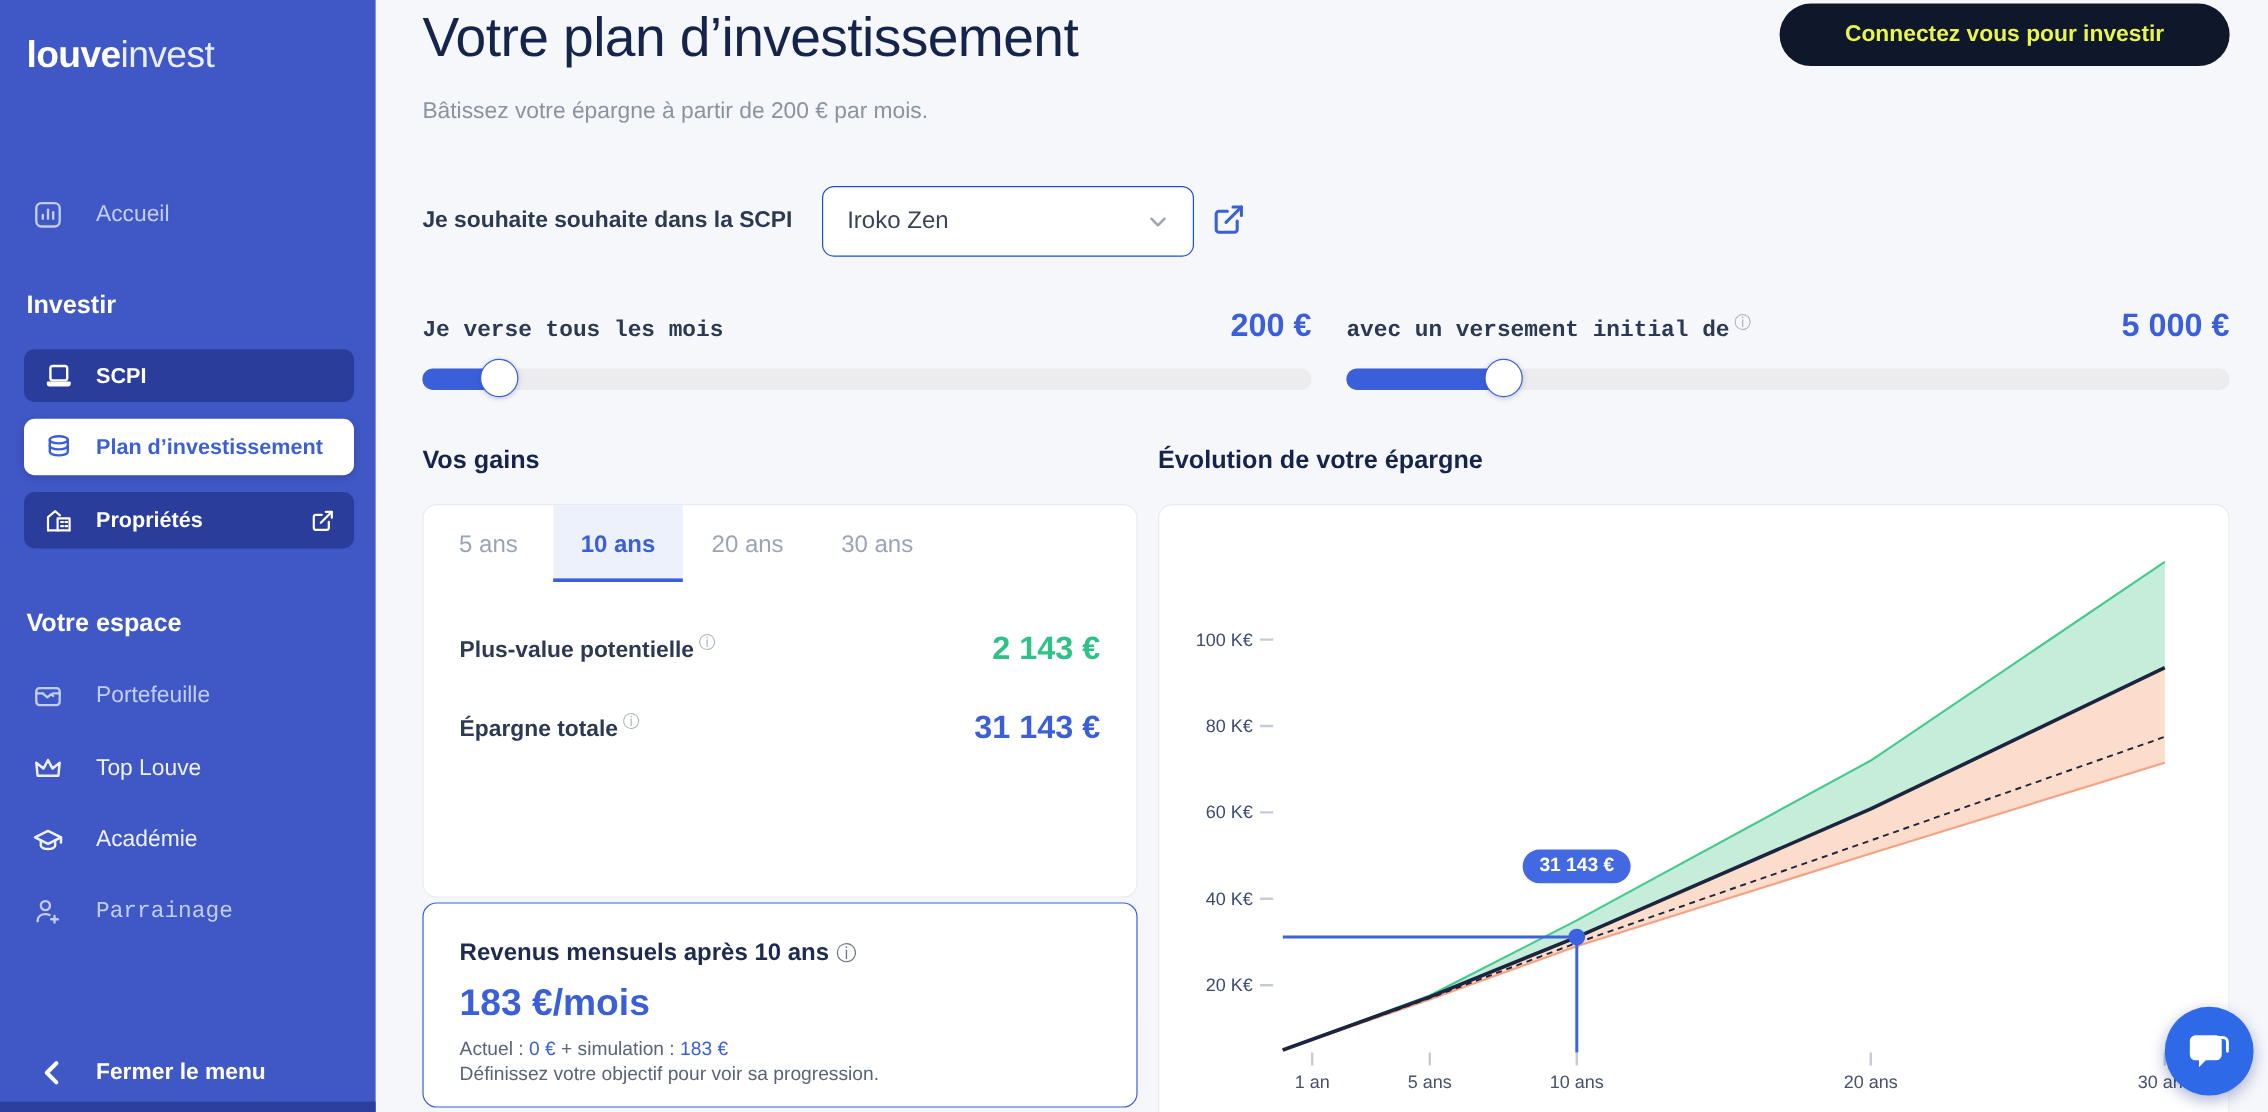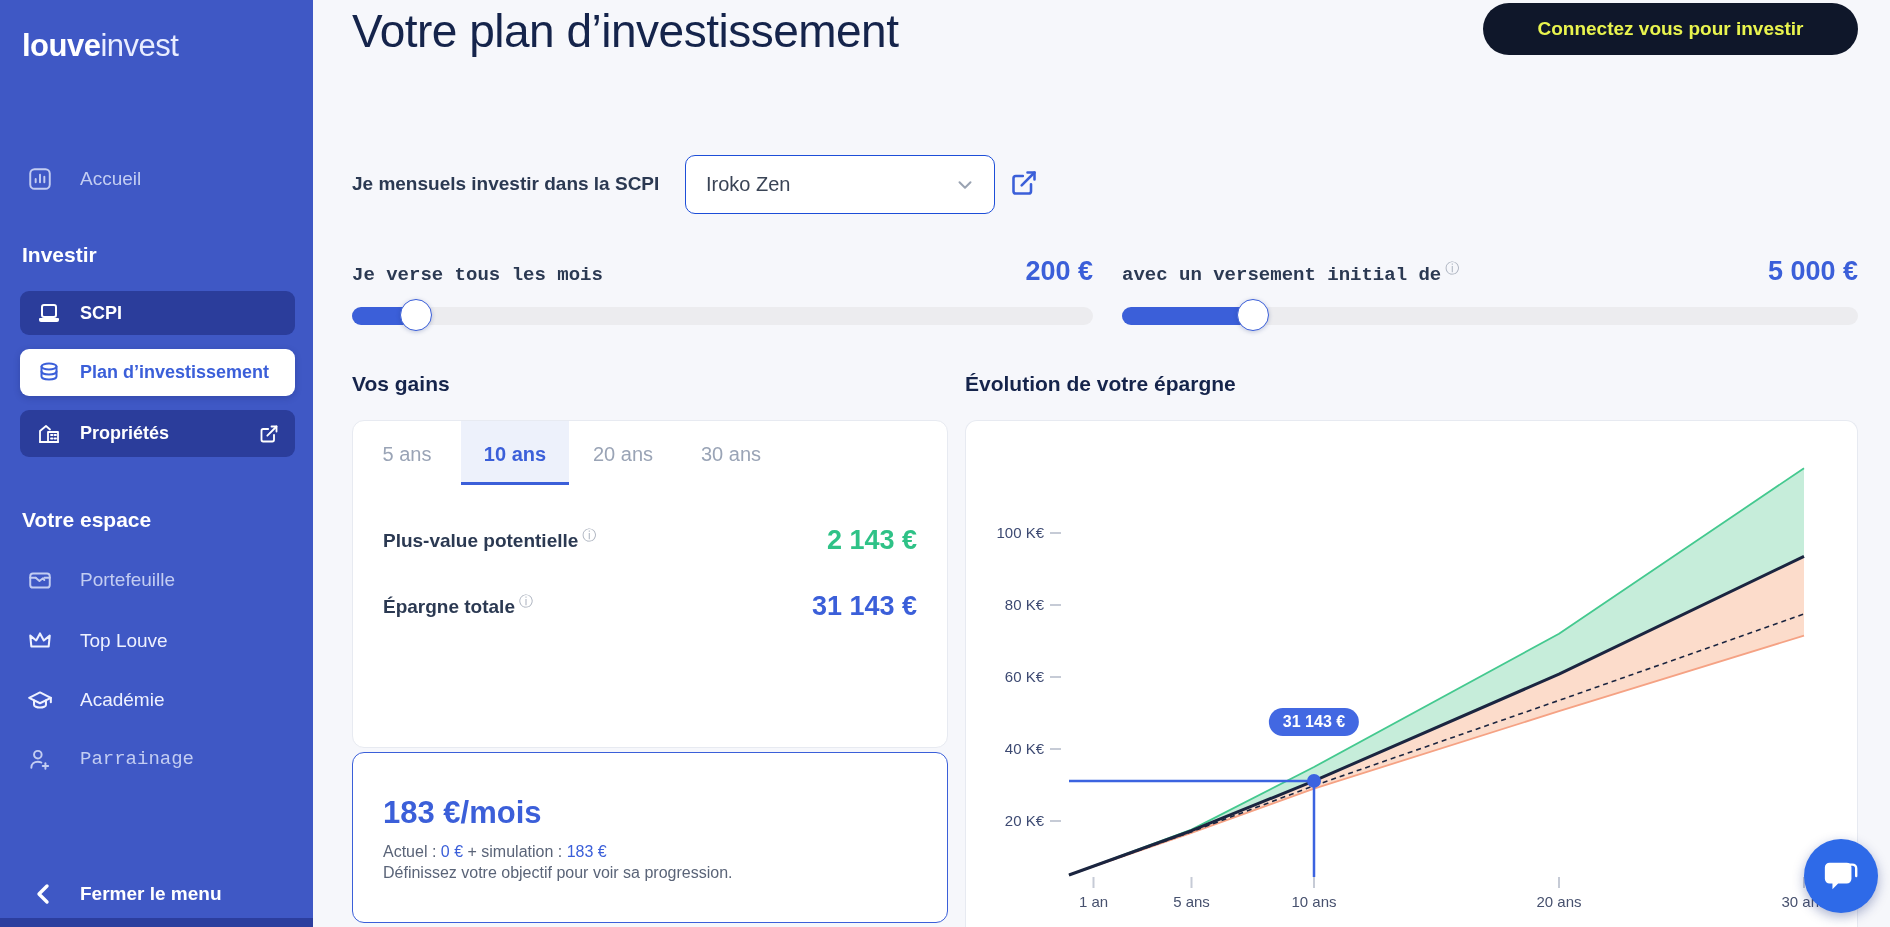--- a/index.html
+++ b/index.html
@@ -202,23 +202,24 @@
             <polyline points="15 4 7 12 15 20"></polyline>
           </svg>
       </span>
       <span class="lbl">Fermer le menu</span>
     </div>
 
     <div class="sidebar-bottom-strip"></div>
   </aside>
 
   <h1 class="page-title">Votre plan d’investissement</h1>
+  <div class="page-sub">Bâtissez votre épargne à partir de 200 € par mois.</div>
   <button class="cta">Connectez vous pour investir</button>
 
-  <div class="form-label">Je mensuels investir dans la SCPI</div>
+  <div class="form-label">Je souhaite souhaite dans la SCPI</div>
   <div class="scpi-select">
     <span class="val">Iroko Zen</span>
     <span class="chev">
       <svg width="22" height="22" viewBox="0 0 24 24" fill="none" stroke="#9aa3b2" stroke-width="2.2" stroke-linecap="round" stroke-linejoin="round">
           <polyline points="6 9 12 15 18 9"></polyline>
         </svg>
     </span>
   </div>
   <span class="ext-link-main">
     <svg width="28" height="28" viewBox="0 0 24 24" fill="none" stroke="#3b5fd9" stroke-width="2.2" stroke-linecap="round" stroke-linejoin="round">
@@ -260,20 +261,21 @@
         <span class="val" style="color: rgb(47, 194, 135);">2 143 €</span>
       </div>
       <div class="gain-row">
         <span class="lbl"><span>Épargne totale</span><span class="info">ⓘ</span></span>
         <span class="val" style="color: rgb(59, 95, 217);">31 143 €</span>
       </div>
     </div>
   </div>
 
   <div class="blue-box">
+    <div class="bb-title"><span>Revenus mensuels après 10 ans</span><span class="bb-info">ⓘ</span></div>
     <div class="bb-amount">183 €/mois</div>
     <div class="bb-detail">
       <span>Actuel :</span>
       <span class="b">0 €</span>
       <span>+ simulation :</span>
       <span class="b">183 €</span>
     </div>
     <div class="bb-hint">Définissez votre objectif pour voir sa progression.</div>
   </div>
 

